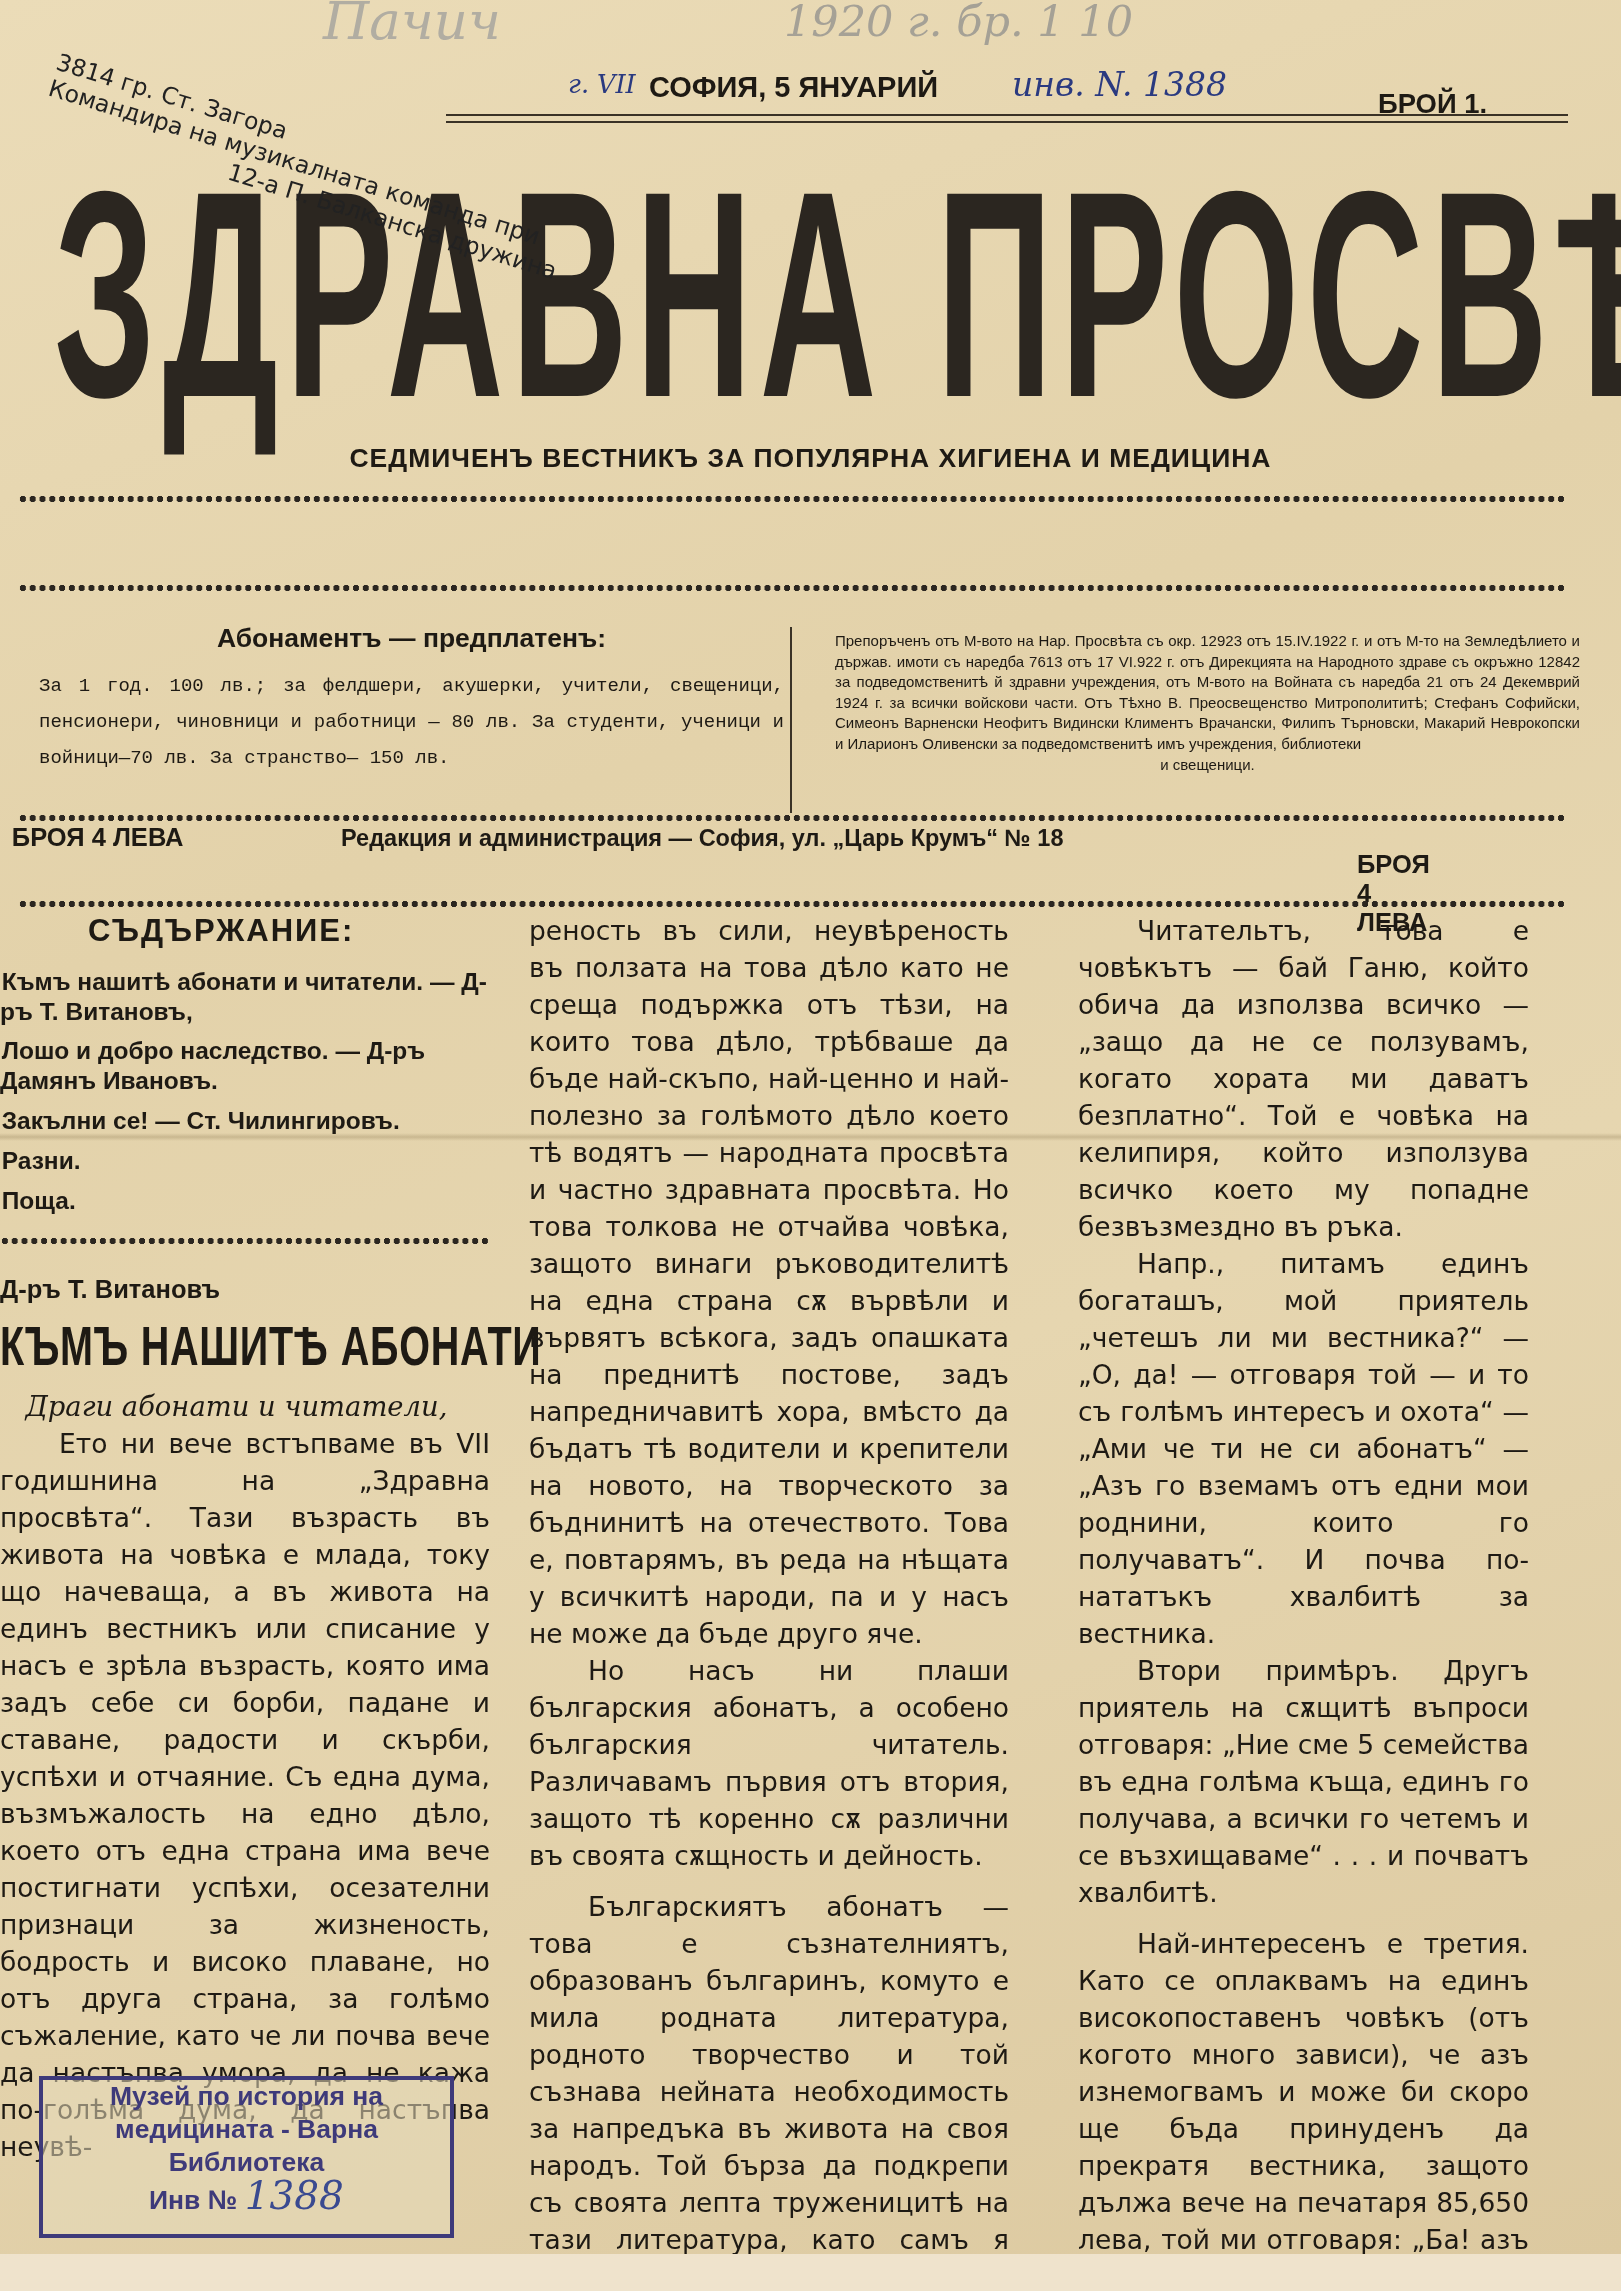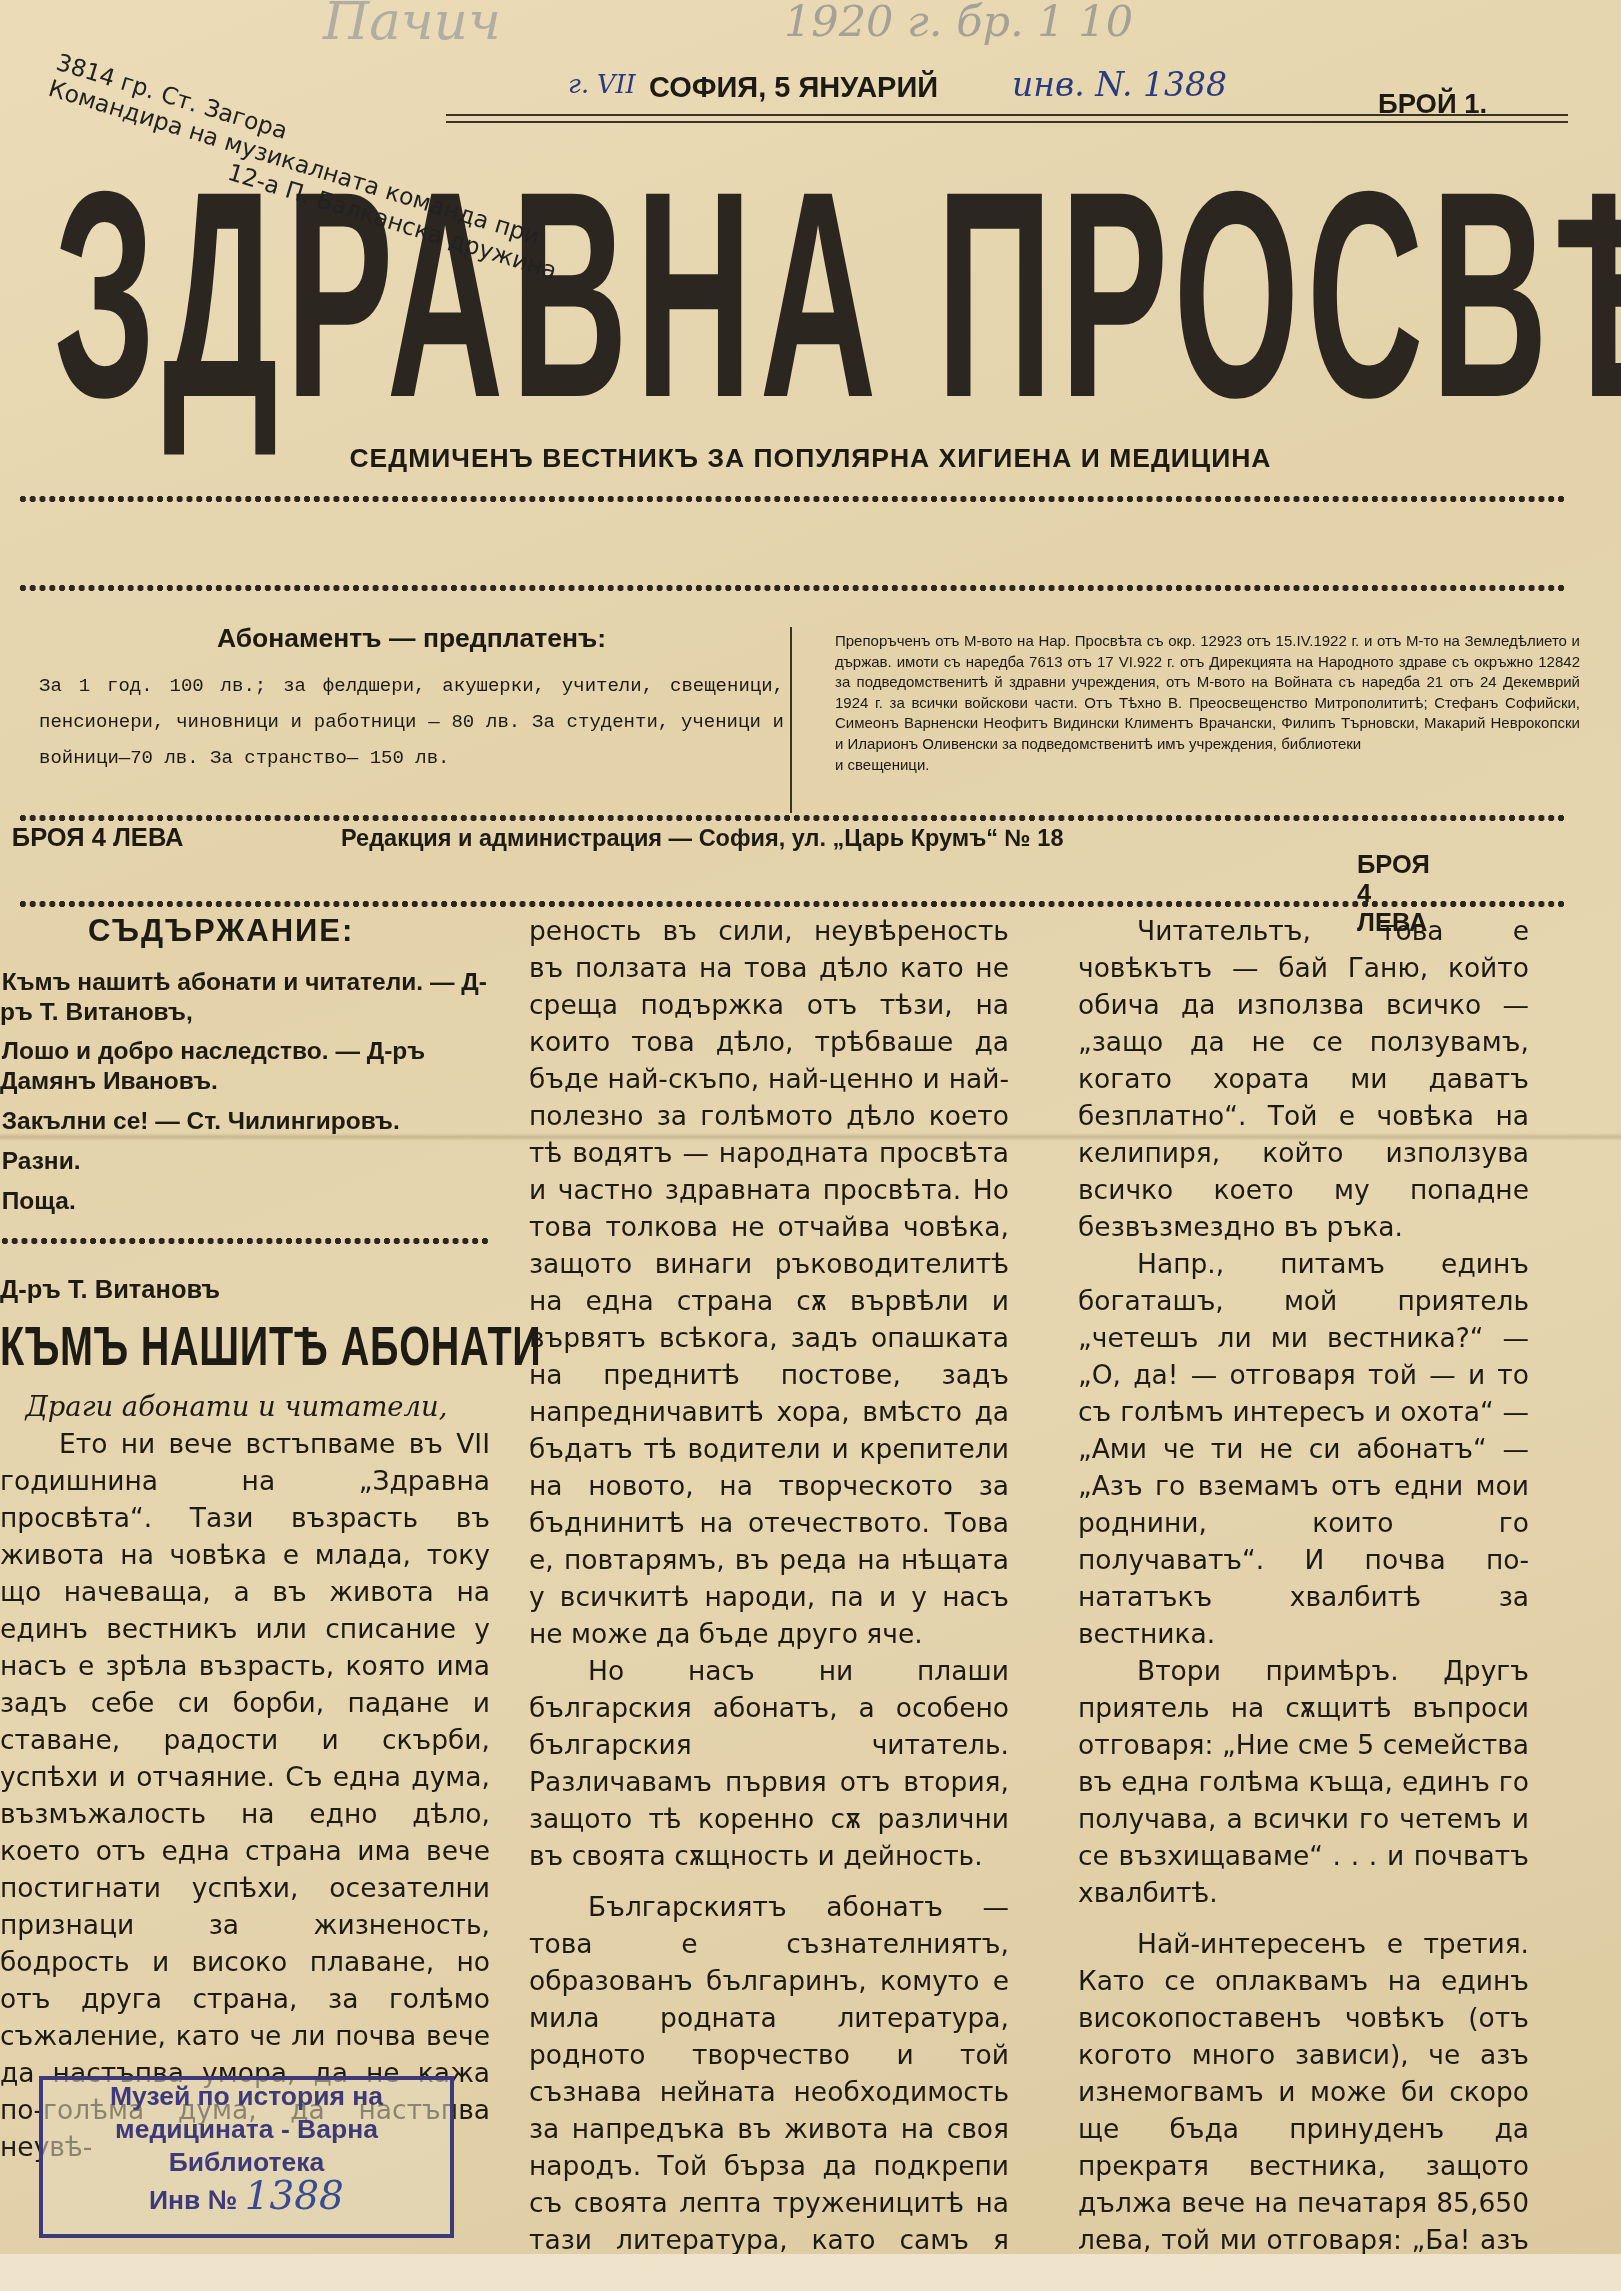--- a/index.html
+++ b/index.html
@@ -34,21 +34,21 @@
     }
     .subtitle { position:absolute; top: 443px; left: 0; width: 1621px; text-align:center; font-weight:bold; font-size: 26.5px; letter-spacing: 1px; font-family:"Liberation Sans", sans-serif; }
     .dotrule { position:absolute; left: 17.6px; width: 1549px; height: 7.8px;
       background-image: radial-gradient(circle, #2b2620 2.9px, transparent 3.3px); background-size: 9.8px 7.8px; }
     .editor { position:absolute; top: 542px; left: 0; width: 1621px; text-align:center; font-size: 32px; font-weight:bold; letter-spacing: 2.9px; font-family:"Liberation Sans", sans-serif; }
     .subs { position:absolute; left: 39px; top: 623px; width: 745px; }
     .subs h3 { margin: 0 0 13.7px; text-align:center; font-size: 26.5px; font-weight: bold; font-family:"Liberation Sans", sans-serif; }
     .subs p { margin: 0; font-size: 19px; line-height: 36px; text-align: justify; font-family:Liberation Mono, monospace; }
     .vdiv { position:absolute; left: 790px; top: 627px; width: 0; height: 186px; border-left: 2px solid #3a3226; }
     .approval { position:absolute; left: 835px; top: 631px; width: 745px; font-size: 15px; line-height: 20.6px; font-weight: normal; font-family:"Liberation Sans", sans-serif; text-align: justify; }
-    .approval .center { display:block; }
+    .approval .center { text-align:center; display:block; }
     .pricebar { position:absolute; top: 823px; left: 0; width: 1290px; height: 39px; font-weight:bold; font-family:"Liberation Sans", sans-serif; }
     .pricebar .l { position:absolute; left: 11.8px; top: 0; font-size: 25.5px; }
     .pricebar .c { position:absolute; left: 341px; top: 2px; font-size: 23.5px; }
     .pricebar .r { position:absolute; left: 1357px; top: 27.4px; font-size: 25.5px; }
     .col { position:absolute; top: 912px; font-size: 26.5px; line-height: 37px; font-family:"DejaVu Sans", sans-serif; text-align: justify; }
     .col p { margin: 0; }
     .col .ind { text-indent: 59px; }
     .col1 { left: 0; width: 490px; }
     .col2 { left: 529px; width: 480px; }
     .col3 { left: 1078px; width: 451px; }

